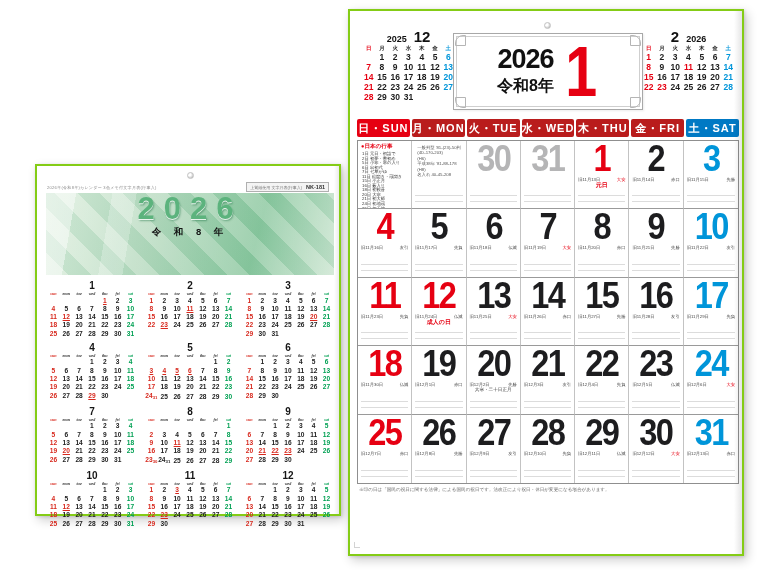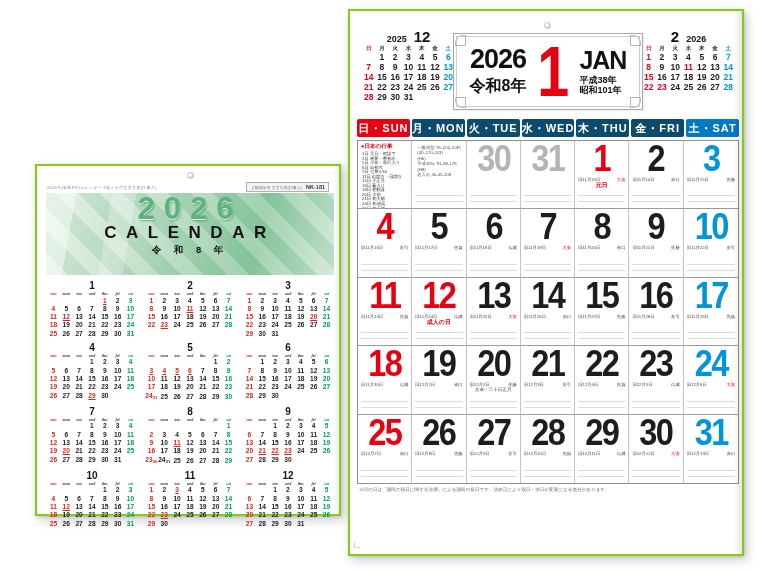--- a/index.html
+++ b/index.html
@@ -39,21 +39,21 @@
   .tbox .colL .era { font-size:16px; font-weight:800; color:#111; margin-top:4px;}
   .tbox .bignum { font-size:70px; font-weight:800; color:var(--red); line-height:62px;
     transform:scaleX(.82); letter-spacing:-2px; }
   .tbox .colR { text-align:left; }
   .tbox .colR .mon { font-size:25px; font-weight:800; color:#111; line-height:24px; letter-spacing:-1px;}
   .tbox .colR .e2 { font-size:9px; font-weight:800; color:#111; margin-top:3px; line-height:10px;}
 
   #dowbar { position:absolute; left:7px; top:108px; width:382px; display:flex; gap:2px; }
   #dowbar .dw { flex:1; height:18px; line-height:18px; text-align:center; color:#fff;
     font-weight:bold; font-size:11px; letter-spacing:1px; border-radius:2px; }
-  .dw-sun { background:var(--red); } .dw-wd { background:#0c4a6e; } .dw-sat { background:#0079c4; }
+  .dw-sun { background:var(--red); } .dw-wd { background:#b91c1c; } .dw-sat { background:#0079c4; }
 
   #mgrid { position:absolute; left:7px; top:129px; width:382px; height:344px;
     display:grid; grid-template-columns:repeat(7,1fr); grid-template-rows:repeat(5,1fr);
     border:1px solid #8f8f8f; }
   .cell { position:relative; border-right:1px solid #c3c3c3; border-bottom:1px solid #9a9a9a; overflow:hidden; }
   .cell:nth-child(7n) { border-right:none; } .cell:nth-last-child(-n+7) { border-bottom:none; }
   .cell .memo { position:absolute; left:3px; right:3px; bottom:1px; height:17px;
     background:repeating-linear-gradient(to bottom, transparent 0 5px, #dcdcdc 5px 5.8px); }
   .cell .num { display:block; text-align:center; font-weight:800; font-size:37px; line-height:34px;
     margin-top:1px; transform:scaleX(.88); letter-spacing:-2px; }
@@ -108,21 +108,20 @@
 
 <div class="page" id="lpage">
   <span class="hole" style="left:150px; top:6px;"></span>
   <div id="l-topnote">2026年(令和8年)カレンダー 3色メモ付文字月表(行事入)</div>
   <div id="l-label">
     <span>上質紙使用 文字月表(行事入)</span>
     <span class="code">NK-181</span>
   </div>
   <div id="gpanel">
     <div id="g-year">2026</div>
-    <div id="g-cal">CALENDAR</div>
     <div id="g-era">令 和 8 年</div>
   </div>
   <div id="lmonths">
       <div class="mmonth">
         <div class="mtitle">1</div>
         <table>
           <tbody>
             <tr class="dw">
               <td class="lf-c0">sun</td>
               <td class="">mon</td>
@@ -916,25 +915,20 @@
   <div class="tbox">
     <span class="corner cn-tl"></span>
     <span class="corner cn-tr"></span>
     <span class="corner cn-bl"></span>
     <span class="corner cn-br"></span>
     <div class="colL">
       <div class="y">2026</div>
       <div class="era">令和8年</div>
     </div>
     <div class="bignum">1</div>
-    <div class="colR">
-      <div class="mon">JAN</div>
-      <div class="e2">平成38年</div>
-      <div class="e2" style="margin-top:0;">昭和101年</div>
-    </div>
   </div>
 
   <div class="tmini" style="left:292px; top:17px;">
     <div class="tmini-title">
       <span class="mo">2</span>
       <span class="yr">2026</span>
     </div>
     <table>
         <tbody id="nextBody">
           <tr class="dw">

